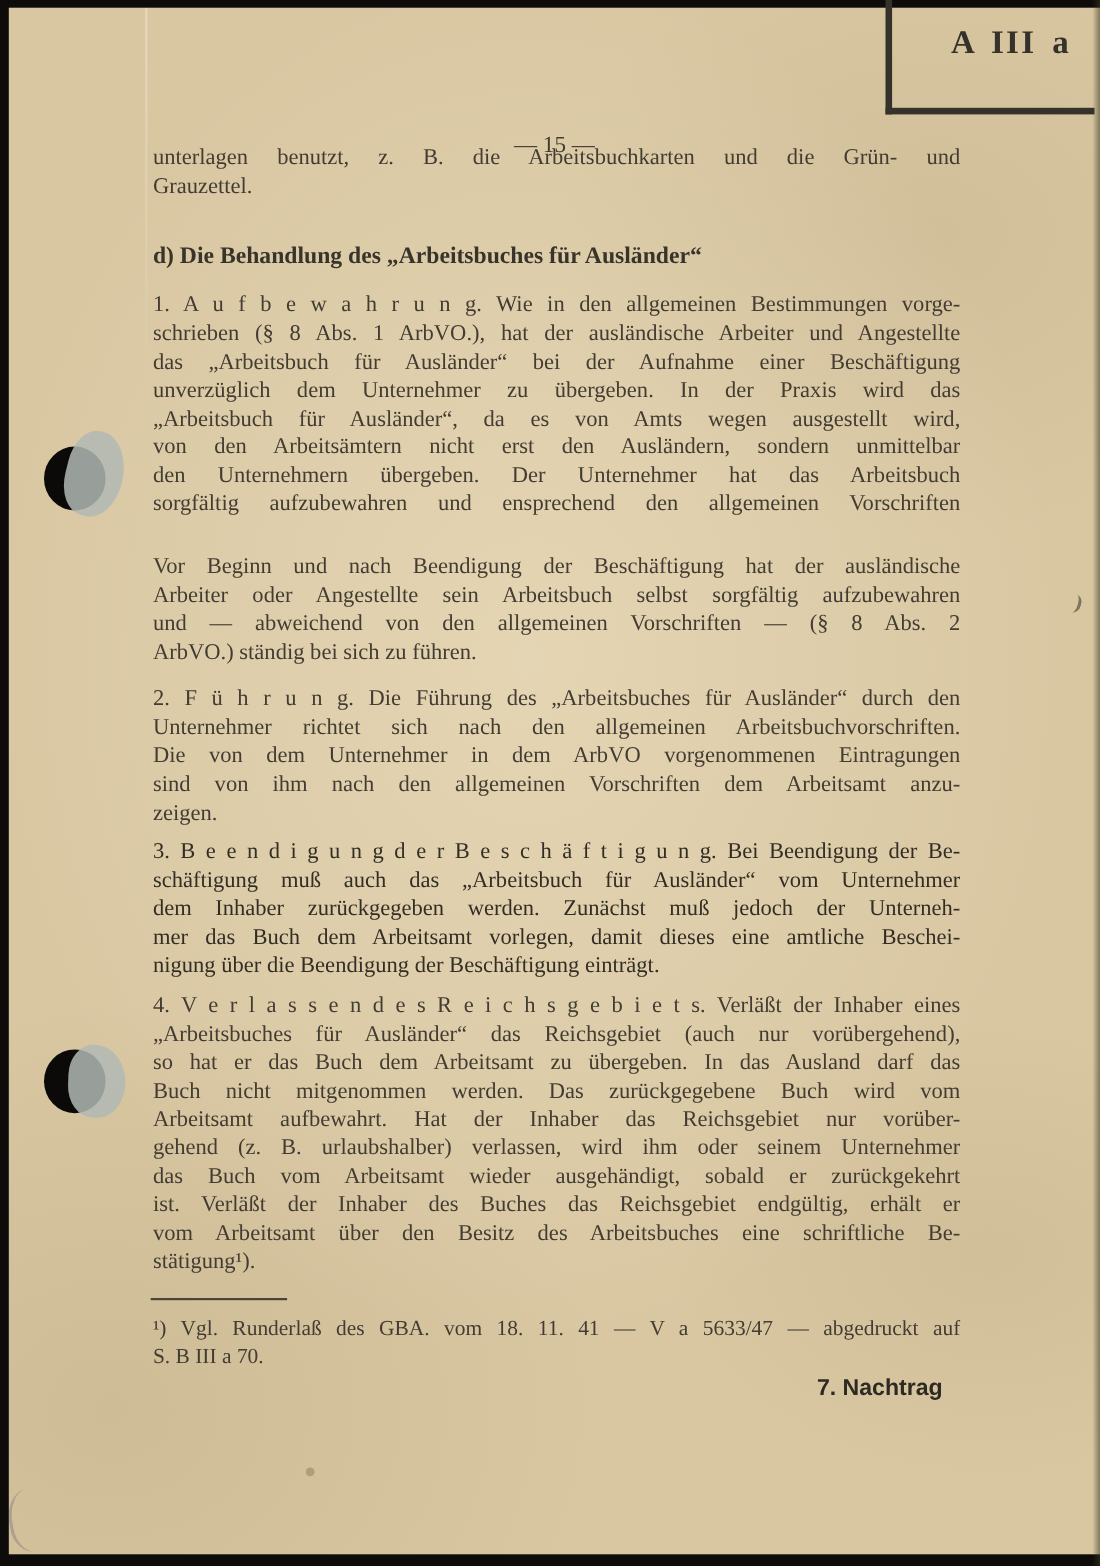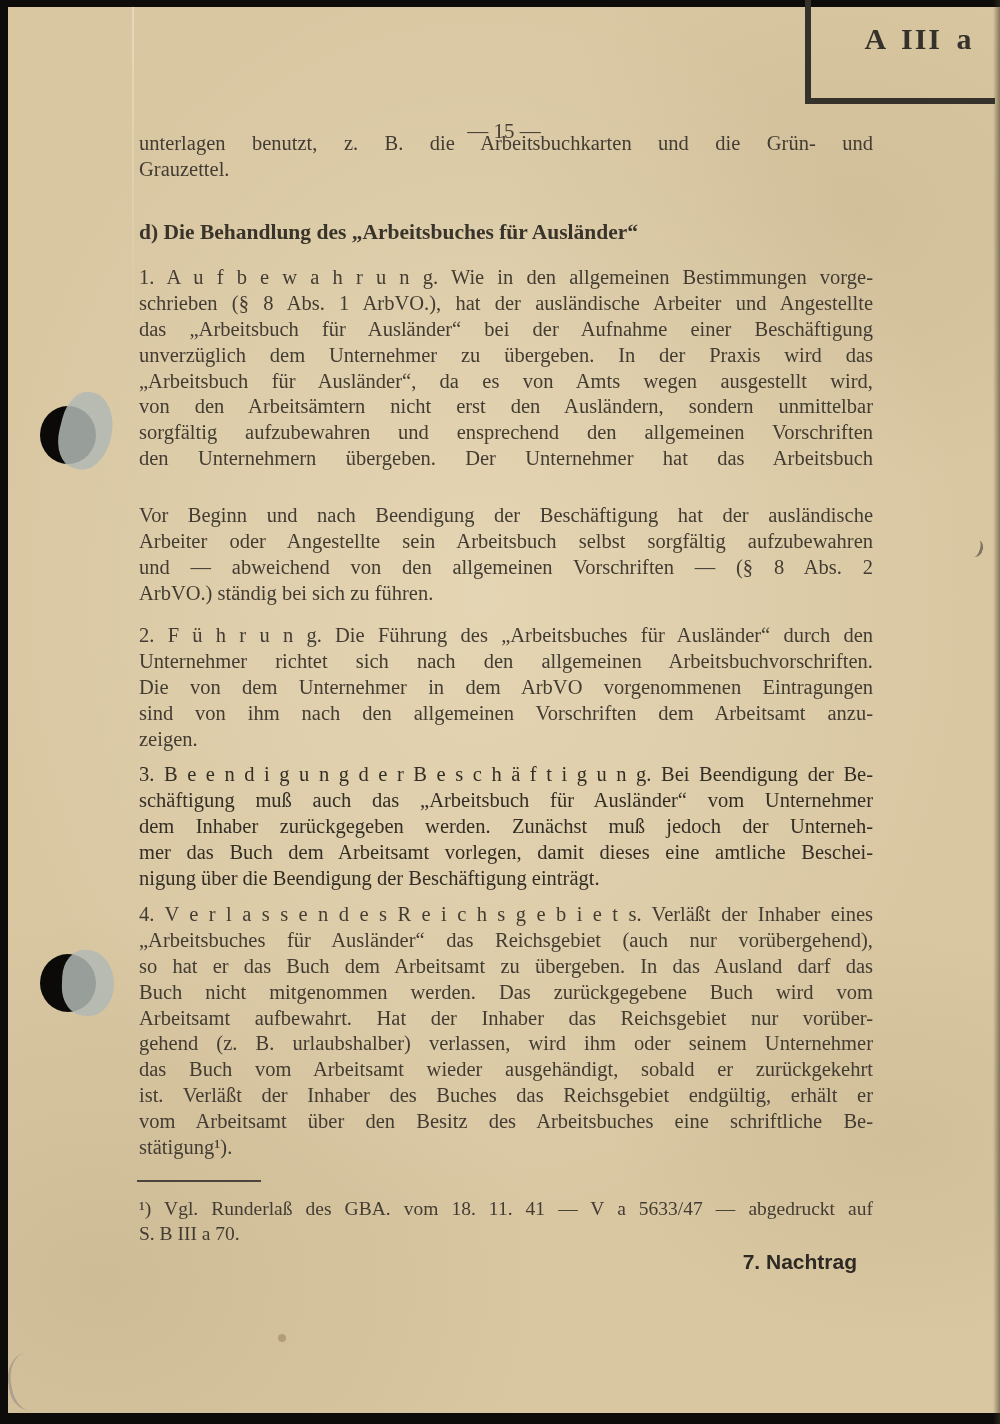--- a/index.html
+++ b/index.html
@@ -132,22 +132,22 @@
 
     <div class="block heading">d) Die Behandlung des „Arbeitsbuches für Ausländer“</div>
 
     <div class="block p1">
         <div class="tline">1. A u f b e w a h r u n g.  Wie in den allgemeinen Bestimmungen vorge-</div>
         <div class="tline">schrieben (§ 8 Abs. 1 ArbVO.), hat der ausländische Arbeiter und Angestellte</div>
         <div class="tline">das „Arbeitsbuch für Ausländer“ bei der Aufnahme einer Beschäftigung</div>
         <div class="tline">unverzüglich dem Unternehmer zu übergeben. In der Praxis wird das</div>
         <div class="tline">„Arbeitsbuch für Ausländer“, da es von Amts wegen ausgestellt wird,</div>
         <div class="tline">von den Arbeitsämtern nicht erst den Ausländern, sondern unmittelbar</div>
+        <div class="tline">den Unternehmern übergeben. Der Unternehmer hat das Arbeitsbuch</div>
         <div class="tline">sorgfältig aufzubewahren und ensprechend den allgemeinen Vorschriften</div>
-        <div class="tline">den Unternehmern übergeben. Der Unternehmer hat das Arbeitsbuch</div>
       </div>
 
     <div class="block p2">
         <div class="tline">Vor Beginn und nach Beendigung der Beschäftigung hat der ausländische</div>
         <div class="tline">Arbeiter oder Angestellte sein Arbeitsbuch selbst sorgfältig aufzubewahren</div>
         <div class="tline">und  —  abweichend von den allgemeinen Vorschriften  —  (§ 8 Abs. 2</div>
         <div class="tline tlast">ArbVO.) ständig bei sich zu führen.</div>
       </div>
 
     <div class="block p3">

